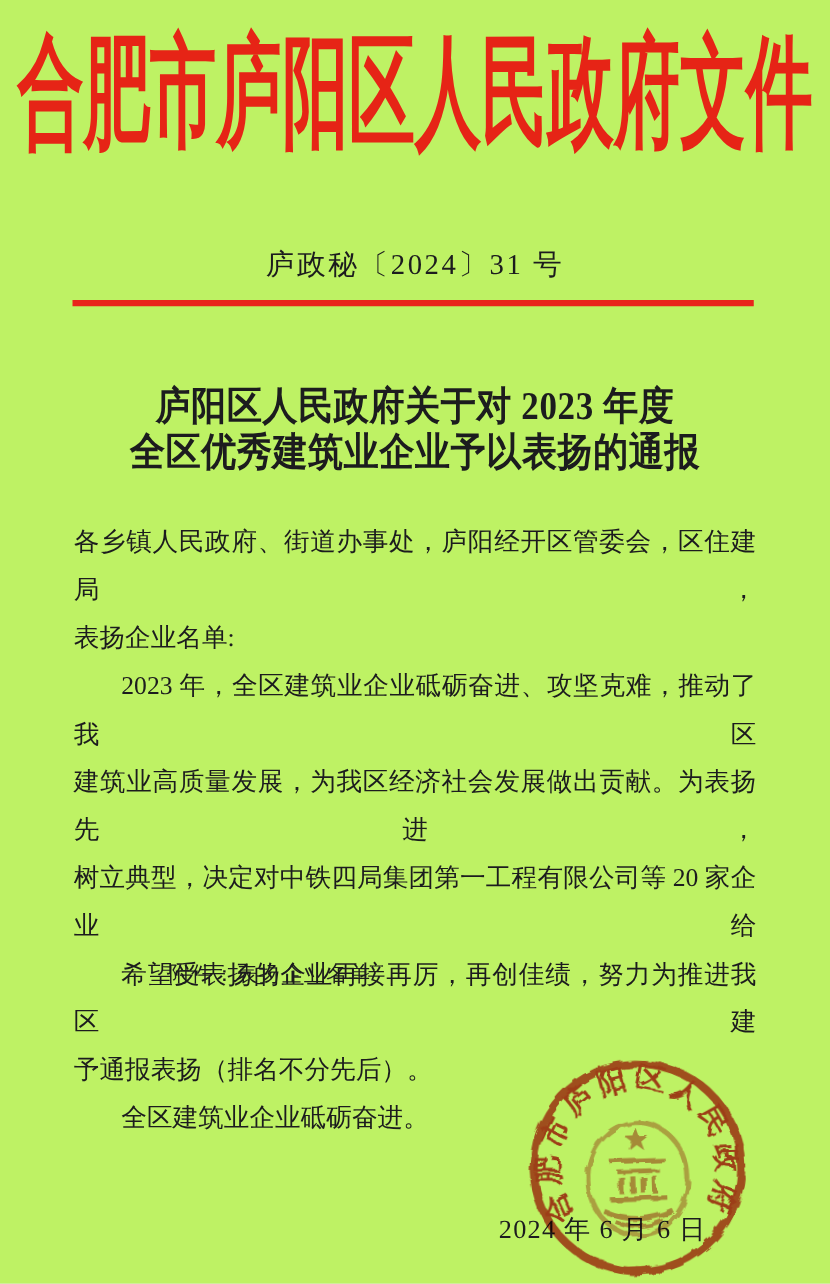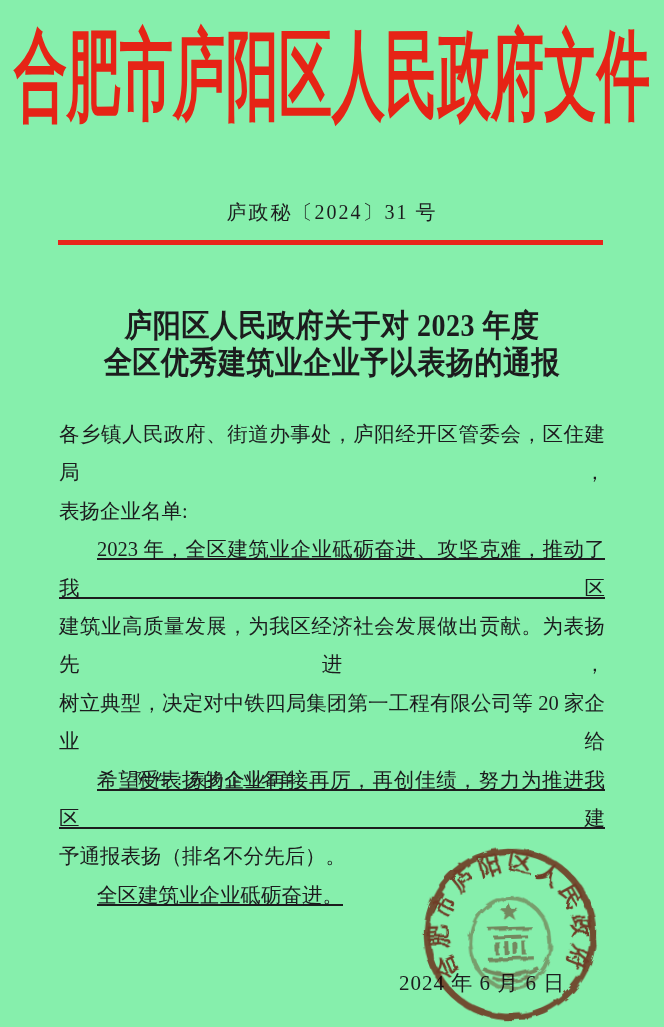--- a/index.html
+++ b/index.html
@@ -1,21 +1,21 @@
 <!DOCTYPE html>
 <html><head>
 <meta charset="utf-8">
 <style>
   html, body { margin: 0; padding: 0; background: #e9e9e9; }
   .page {
     position: relative;
     width: 664px;
     height: 1027px;
     margin: 0 auto;
-    background: #86efac;
+    background: #bef264;
     overflow: hidden;
     font-family: "Liberation Serif", "DejaVu Serif", serif;
     color: #1c1c1e;
   }
   .header-banner {
     position: absolute;
     top: 28px; left: 0; right: 0;
     text-align: center;
     font-size: 53px;
     line-height: 53px;
@@ -23,21 +23,21 @@
     color: #e62416;
     letter-spacing: 0px;
     transform: scaleY(1.85);
     transform-origin: center top;
     white-space: nowrap;
   }
   .doc-number {
     position: absolute;
     top: 196px; left: 0; right: 0;
     text-align: center;
-    font-size: 20px;
+    font-size: 23px;
     line-height: 32px;
     letter-spacing: 2px;
   }
   .red-line {
     position: absolute;
     top: 240px; left: 58px;
     width: 545px; height: 5px;
     background: #e8251b;
   }
   .doc-title {
@@ -57,21 +57,21 @@
     width: 546px;
     font-size: 20.5px;
     line-height: 38.4px;
   }
   .doc-body .line { white-space: nowrap; }
   .doc-body .line.fill {
     white-space: normal;
     text-align: justify;
     text-align-last: justify;
   }
-  .doc-body .line.indent { text-indent: 38px; text-decoration: underline; }
+  .doc-body .line.indent { text-indent: 38px; }
   .attachment {
     position: absolute;
     top: 768px; left: 135px;
     font-size: 17px;
     letter-spacing: 1px;
   }
   .date-line {
     position: absolute;
     top: 969px; left: 399px;
     font-size: 21px;

